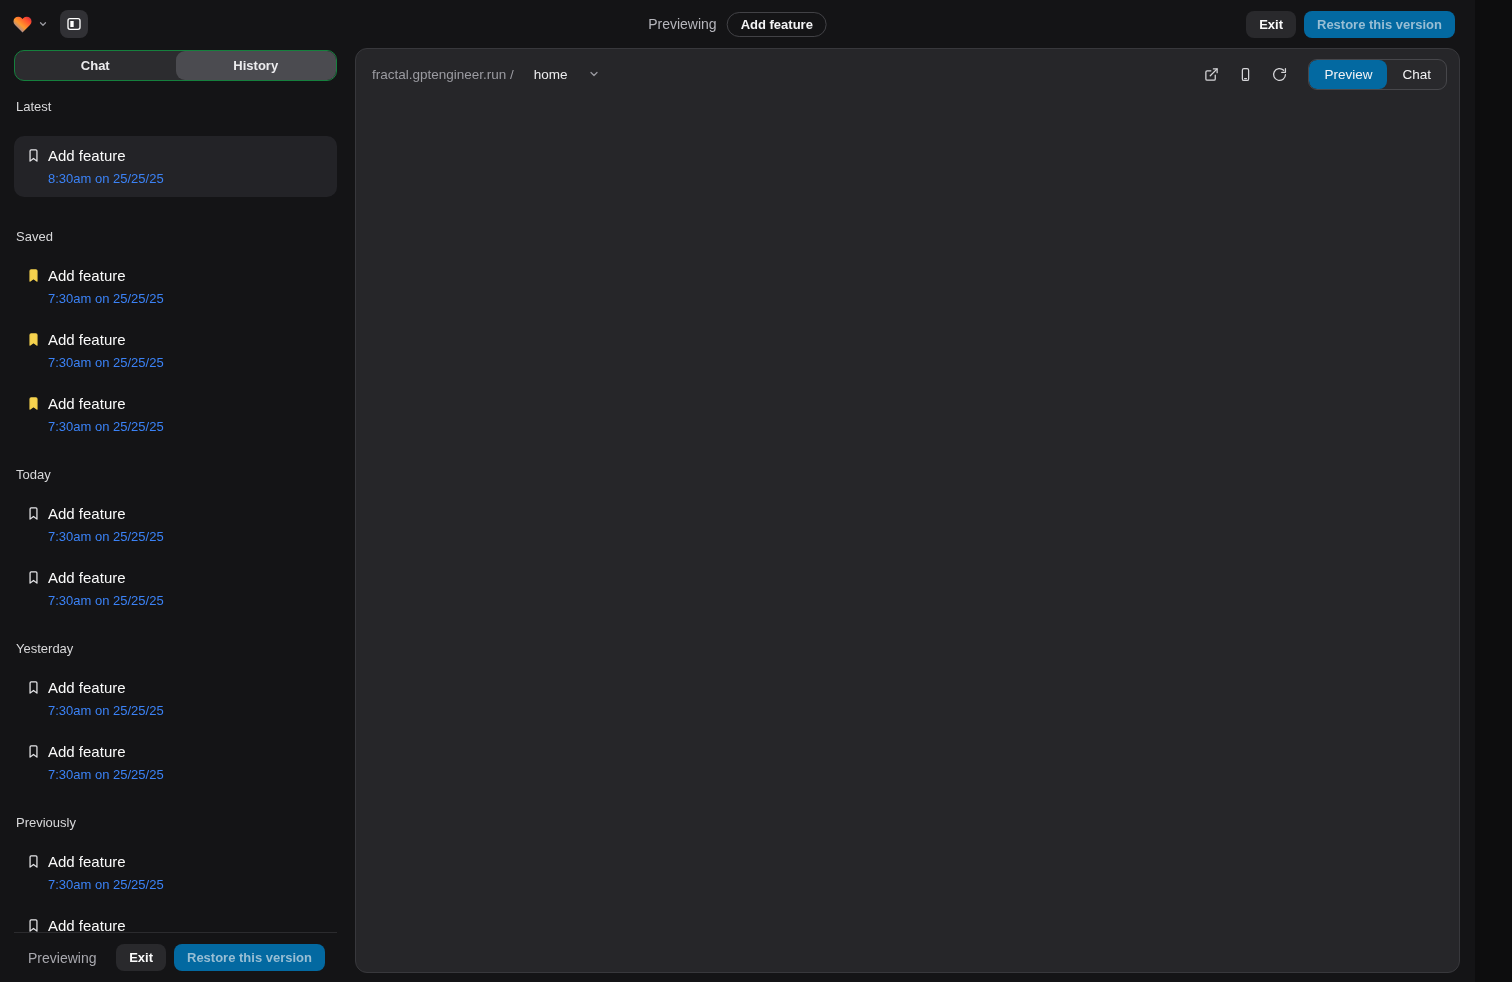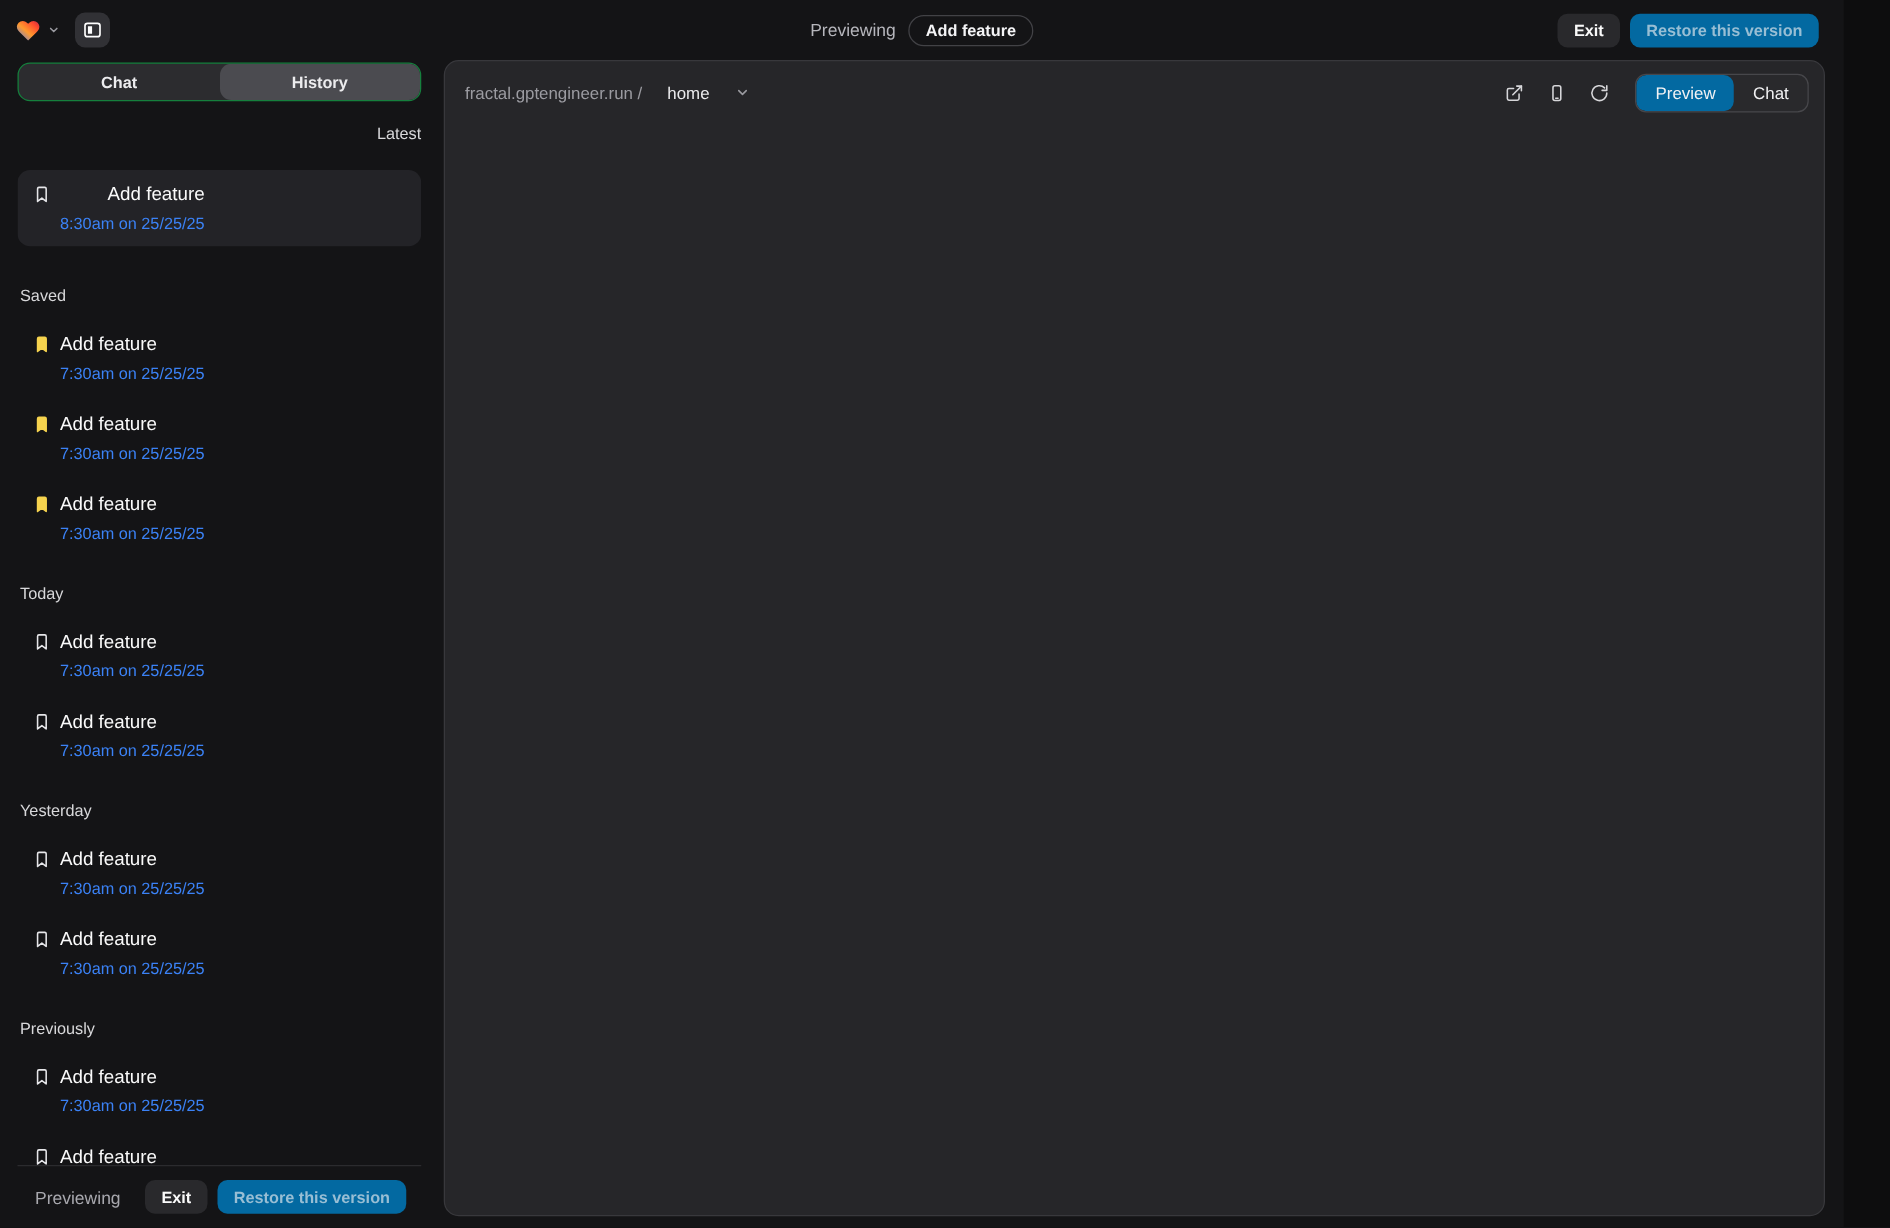--- a/index.html
+++ b/index.html
@@ -45,21 +45,21 @@
     display:flex; background:#2c2c2f; border:1px solid #15803d; border-radius:10px;
     height:31px; overflow:hidden; margin-top:2px; flex-shrink:0;
   }
   .seg-btn {
     flex:1; background:transparent; border:none; border-radius:9px;
     color:#ececee; font-family:inherit; font-size:13px; font-weight:600; cursor:pointer;
   }
   .seg-btn.active { background:#4b4b50; }
   .history-list { flex:1; overflow:hidden; padding-top:18px; }
   .history-section { margin-top:32px; }
-  .history-section:first-child { margin-top:0;text-align:right; }
+  .history-section:first-child { margin-top:0; }
   .section-label { color:#d8d8da; font-size:13px; margin:0 0 22px 2px; }
   .hist-item { display:flex; gap:6px; padding:0 12px; margin-bottom:23px; cursor:pointer; }
   .hist-item .bm-icon { width:16px; flex-shrink:0; padding-top:2px; display:flex; }
   .item-title { font-size:15px; font-weight:500; color:#fafafa; line-height:20px; }
   .item-time { font-size:13px; color:#3b82f6; margin-top:5px; line-height:16px; }
   .hist-item.highlighted { background:#232327; border-radius:10px; padding:10px 12px; margin-bottom:0; }
   .sidebar-footer {
     border-top:1px solid #2b2b2e; height:50px; flex-shrink:0;
     display:flex; align-items:center; gap:8px; padding:0 12px 0 14px;
   }

